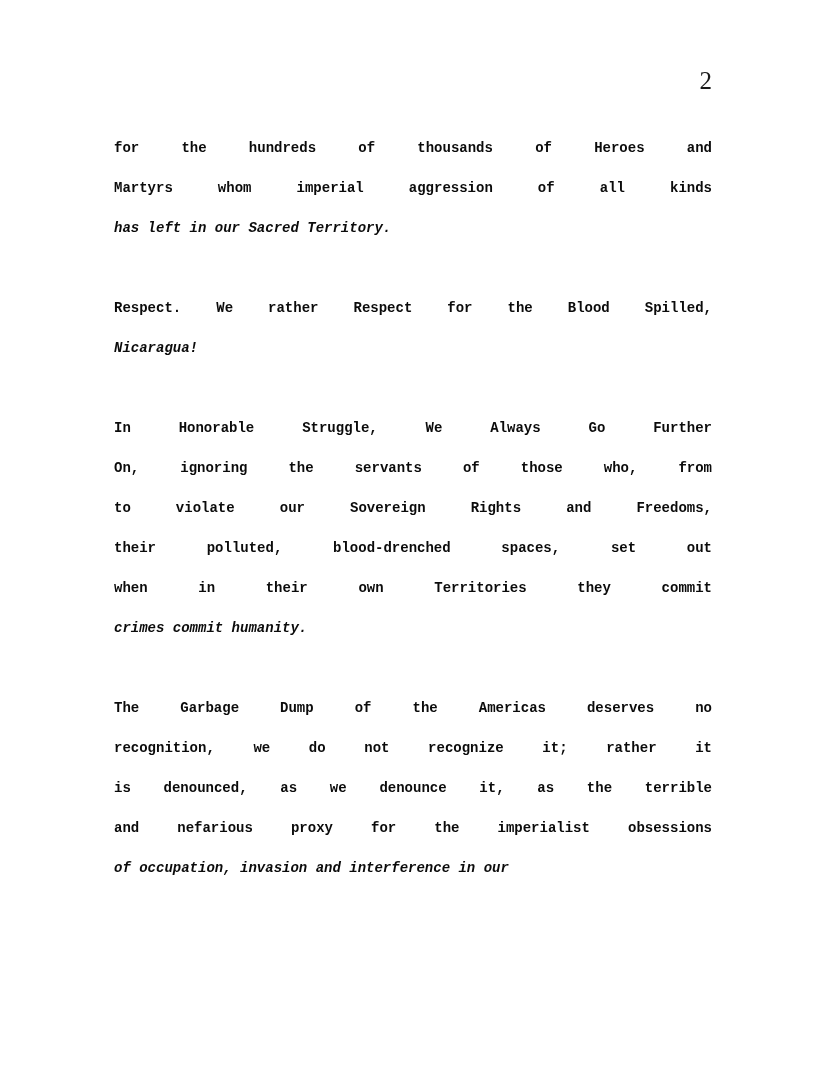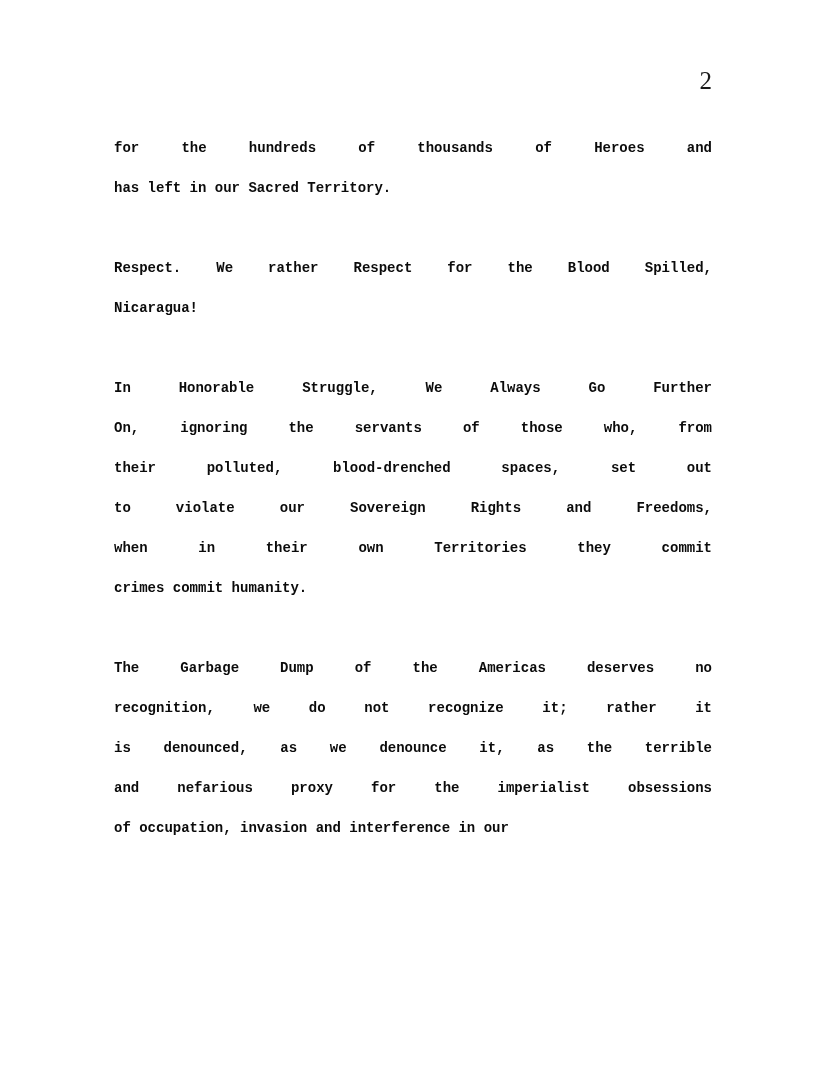--- a/index.html
+++ b/index.html
@@ -42,41 +42,43 @@
     height: 40px;
     line-height: 40px;
     white-space: normal;
     text-align: justify;
     text-align-last: justify;
     overflow: visible;
   }
   .line.last {
     text-align: center;
     text-align-last: left;
+    font-style: italic;
   }
 </style>
 </head>
 <body>
 
 <div class="page">
   <div class="page-number">2</div>
   <div class="doc-body">
       <div class="paragraph">
         <div class="line">for the hundreds of thousands of Heroes and</div>
+        <div class="line">Martyrs whom imperial aggression of all kinds</div>
         <div class="line last">has left in our Sacred Territory.</div>
       </div>
       <div class="paragraph">
         <div class="line">Respect. We rather Respect for the Blood Spilled,</div>
         <div class="line last">Nicaragua!</div>
       </div>
       <div class="paragraph">
         <div class="line">In Honorable Struggle, We Always Go Further</div>
         <div class="line">On, ignoring the servants of those who, from</div>
+        <div class="line">to violate our Sovereign Rights and Freedoms,</div>
         <div class="line">their polluted, blood-drenched spaces, set out</div>
-        <div class="line">to violate our Sovereign Rights and Freedoms,</div>
         <div class="line">when in their own Territories they commit</div>
         <div class="line last">crimes commit humanity.</div>
       </div>
       <div class="paragraph">
         <div class="line">The Garbage Dump of the Americas deserves no</div>
         <div class="line">recognition, we do not recognize it; rather it</div>
         <div class="line">is denounced, as we denounce it, as the terrible</div>
         <div class="line">and nefarious proxy for the imperialist obsessions</div>
         <div class="line last">of occupation, invasion and interference in our</div>
       </div>

